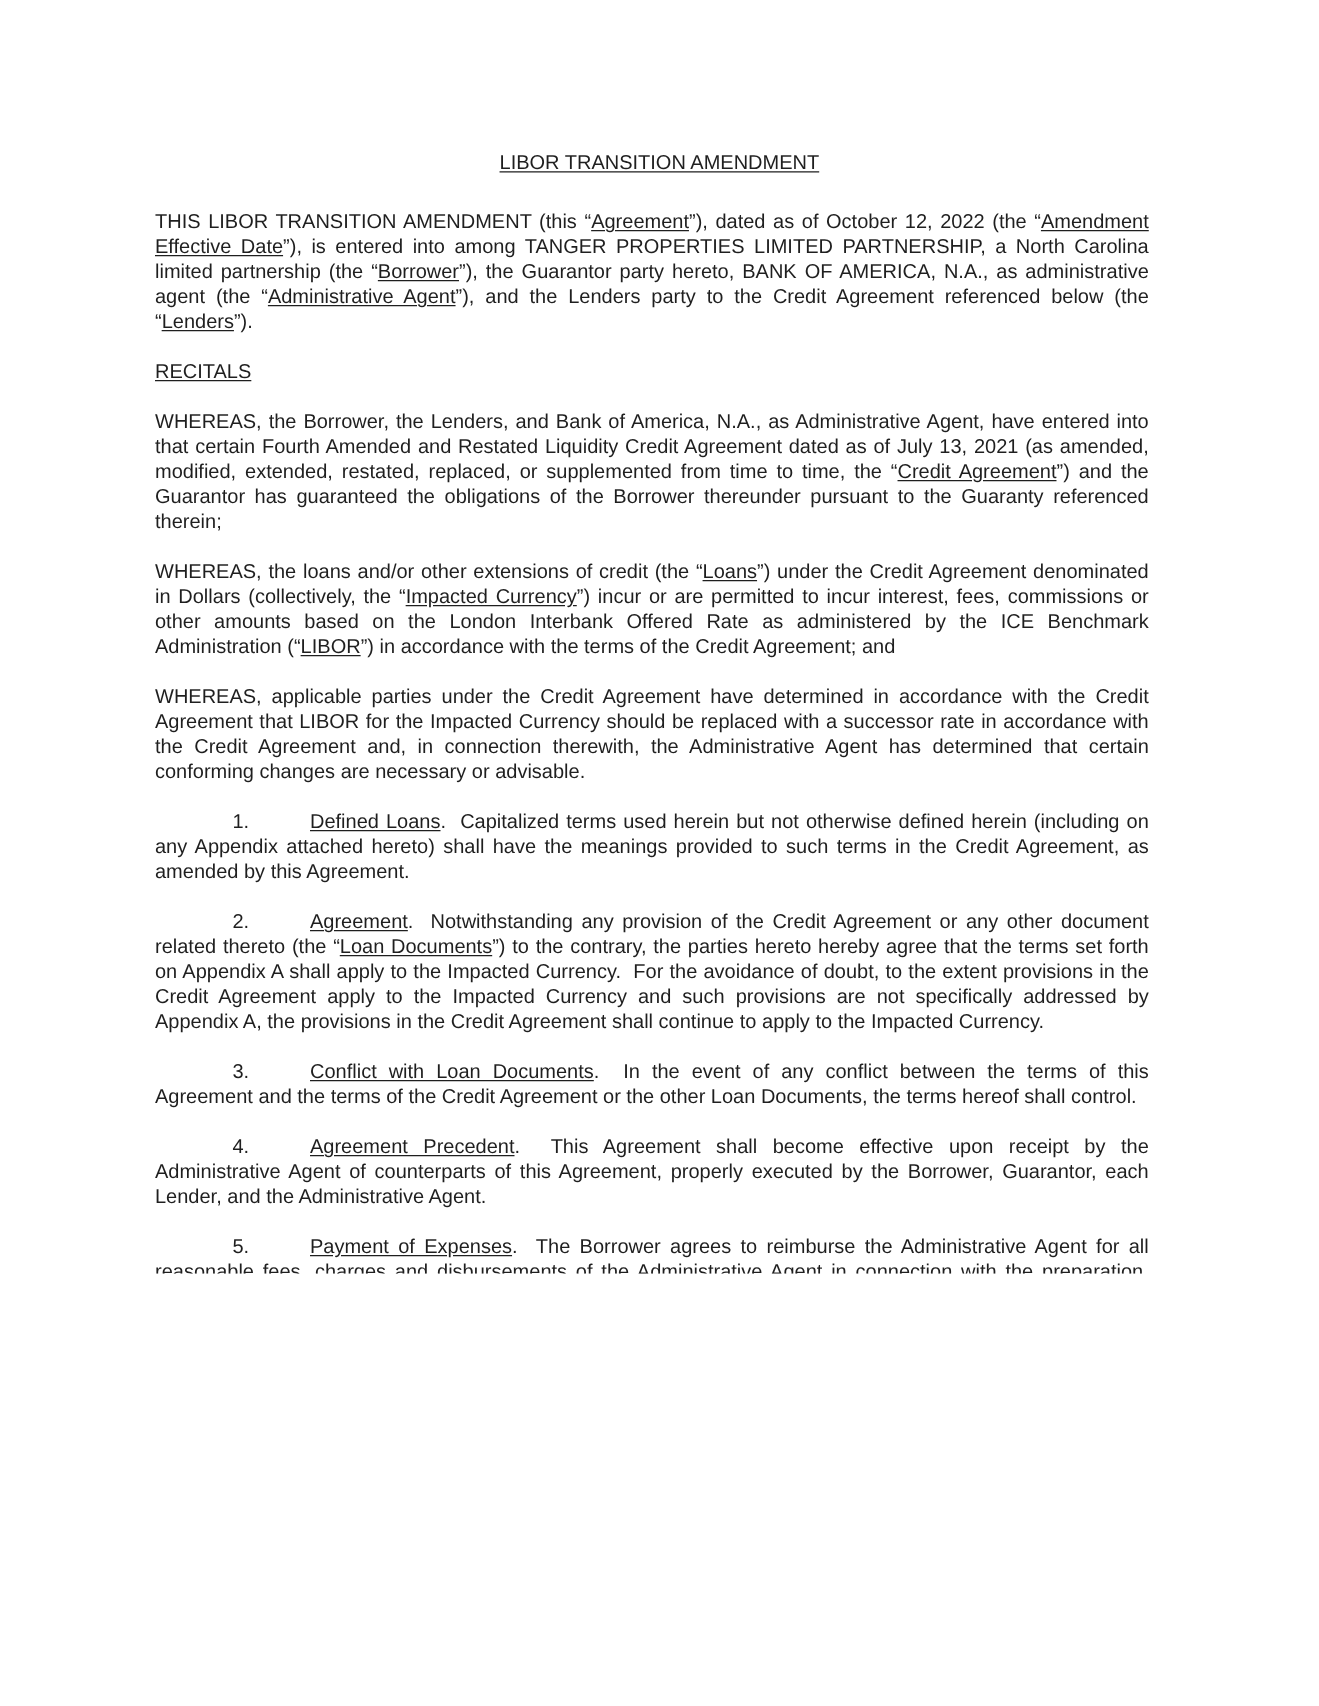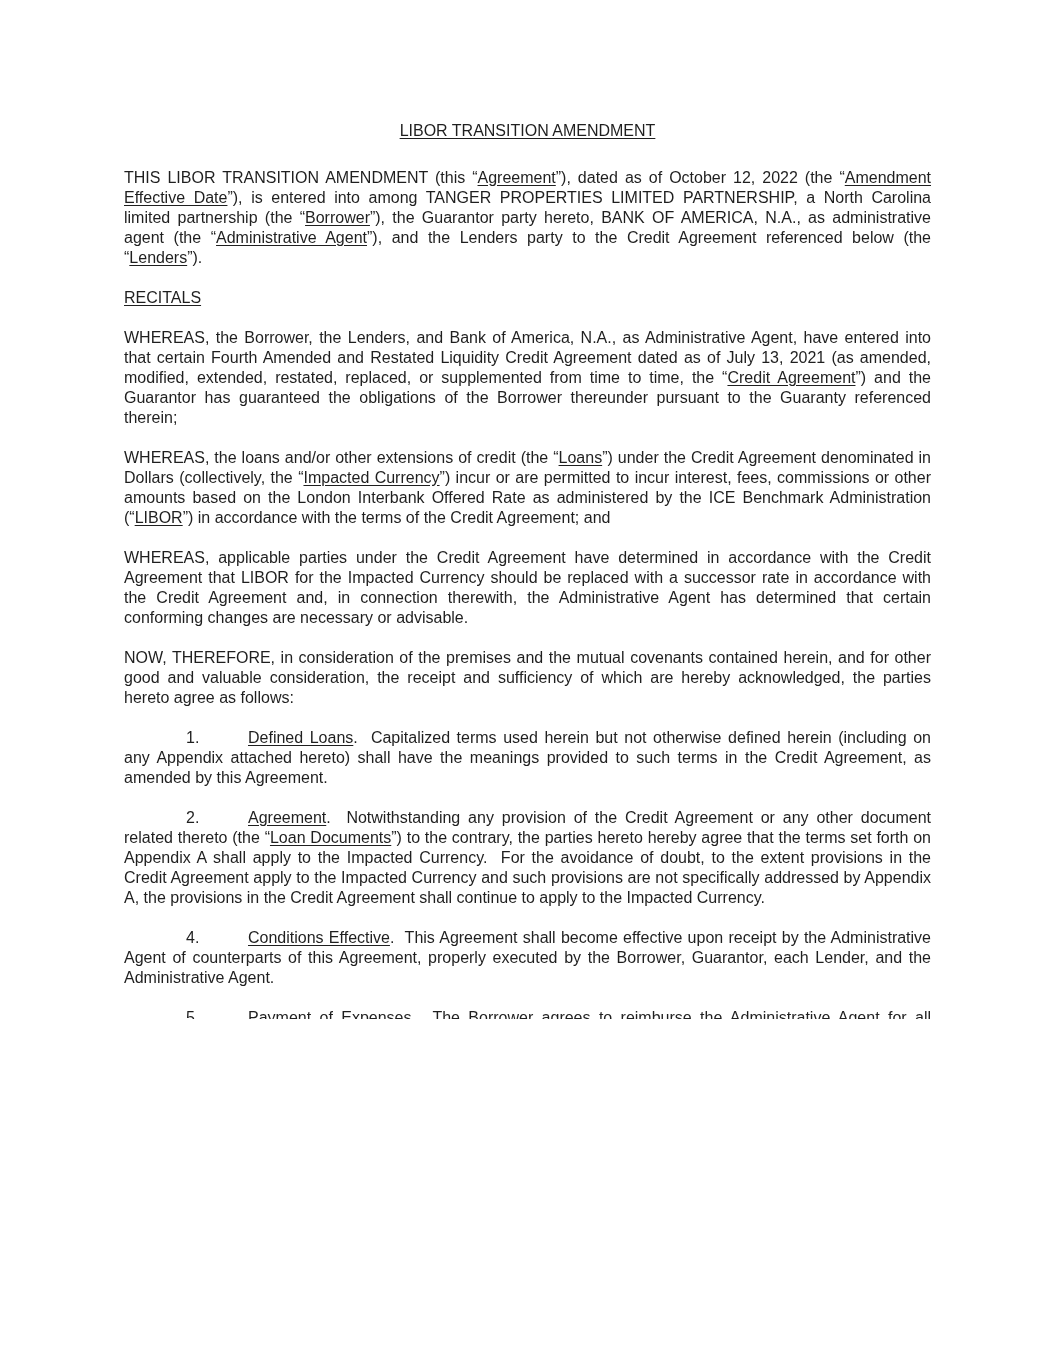--- a/index.html
+++ b/index.html
@@ -12,21 +12,21 @@
     color: #1f1f1f;
     overflow: hidden;
   }
   .content {
     position: absolute;
     left: 124px;
     top: 121px;
     width: 807px;
   }
   .para {
-    margin: 20px 0 0 0;
+    margin: 20px 12px 0 0;
     font-size: 16px;
     line-height: 20px;
     text-align: justify;
   }
   .title {
     margin: 0 0 27px 0;
     text-align: center;
     text-decoration: underline;
     text-underline-offset: 2px;
   }
@@ -58,28 +58,28 @@
     <p class="para"><span>THIS LIBOR TRANSITION AMENDMENT (this “</span><span class="u">Agreement</span><span>”), dated as of October 12, 2022 (the “</span><span class="u">Amendment Effective Date</span><span>”), is entered into among TANGER PROPERTIES LIMITED PARTNERSHIP, a North Carolina limited partnership (the “</span><span class="u">Borrower</span><span>”), the Guarantor party hereto, BANK OF AMERICA, N.A., as administrative agent (the “</span><span class="u">Administrative Agent</span><span>”), and the Lenders party to the Credit Agreement referenced below (the “</span><span class="u">Lenders</span><span>”).</span></p>
 
     <p class="para center"><span class="u">RECITALS</span></p>
 
     <p class="para"><span>WHEREAS, the Borrower, the Lenders, and Bank of America, N.A., as Administrative Agent, have entered into that certain Fourth Amended and Restated Liquidity Credit Agreement dated as of July 13, 2021 (as amended, modified, extended, restated, replaced, or supplemented from time to time, the “</span><span class="u">Credit Agreement</span><span>”) and the Guarantor has guaranteed the obligations of the Borrower thereunder pursuant to the Guaranty referenced therein;</span></p>
 
     <p class="para"><span>WHEREAS, the loans and/or other extensions of credit (the “</span><span class="u">Loans</span><span>”) under the Credit Agreement denominated in Dollars (collectively, the “</span><span class="u">Impacted Currency</span><span>”) incur or are permitted to incur interest, fees, commissions or other amounts based on the London Interbank Offered Rate as administered by the ICE Benchmark Administration (“</span><span class="u">LIBOR</span><span>”) in accordance with the terms of the Credit Agreement; and</span></p>
 
     <p class="para"><span>WHEREAS, applicable parties under the Credit Agreement have determined in accordance with the Credit Agreement that LIBOR for the Impacted Currency should be replaced with a successor rate in accordance with the Credit Agreement and, in connection therewith, the Administrative Agent has determined that certain conforming changes are necessary or advisable.</span></p>
 
-    <p class="para"><span>NOW, THEREFORE, in consideration of the premises and the mutual covenants contained herein, and for other good and valuable consideration, the receipt and sufficiency of which are hereby acknowledged, the parties hereto agree as follows:</span></p>
 
     <p class="para"><span class="secnum">1.</span><span><span class="u">Defined Loans</span><span>.&nbsp; Capitalized terms used herein but not otherwise defined herein (including on any Appendix attached hereto) shall have the meanings provided to such terms in the Credit Agreement, as amended by this Agreement.</span></span></p>
 
     <p class="para"><span class="secnum">2.</span><span><span class="u">Agreement</span><span>.&nbsp; Notwithstanding any provision of the Credit Agreement or any other document related thereto (the “</span><span class="u">Loan Documents</span><span>”) to the contrary, the parties hereto hereby agree that the terms set forth on Appendix A shall apply to the Impacted Currency.&nbsp; For the avoidance of doubt, to the extent provisions in the Credit Agreement apply to the Impacted Currency and such provisions are not specifically addressed by Appendix A, the provisions in the Credit Agreement shall continue to apply to the Impacted Currency.</span></span></p>
 
+    <p class="para"><span class="secnum">3.</span><span><span class="u">Conflict with Loan Documents</span><span>.&nbsp; In the event of any conflict between the terms of this Agreement and the terms of the Credit Agreement or the other Loan Documents, the terms hereof shall control.</span></span></p>
 
-    <p class="para"><span class="secnum">4.</span><span><span class="u">Conditions Effective</span><span>.&nbsp; This Agreement shall become effective upon receipt by the Administrative Agent of counterparts of this Agreement, properly executed by the Borrower, Guarantor, each Lender, and the Administrative Agent.</span></span></p>
+    <p class="para"><span class="secnum">4.</span><span><span class="u">Agreement Precedent</span><span>.&nbsp; This Agreement shall become effective upon receipt by the Administrative Agent of counterparts of this Agreement, properly executed by the Borrower, Guarantor, each Lender, and the Administrative Agent.</span></span></p>
 
     <p class="para"><span class="secnum">5.</span><span><span class="u">Payment of Expenses</span><span>.&nbsp; The Borrower agrees to reimburse the Administrative Agent for all reasonable fees, charges and disbursements of the Administrative Agent in connection with the preparation, execution and delivery of this Agreement, including all reasonable fees, charges and disbursements of counsel to the Administrative Agent (paid directly to such counsel if requested by the Administrative Agent).</span></span></p>
 
     <p class="para"><span class="secnum">6.</span><span><span class="u">Administration</span><span>.</span></span></p>
 
   </div>
 
   <div class="footer">129782257v3</div>
 </div>
 

